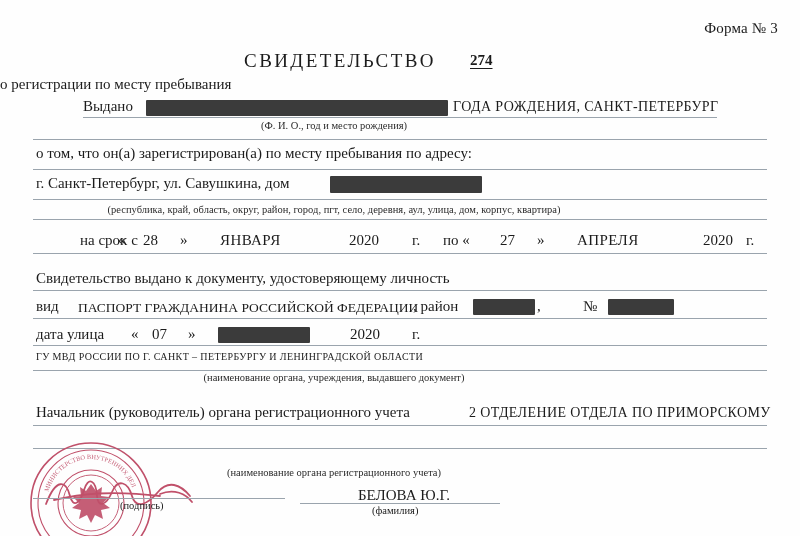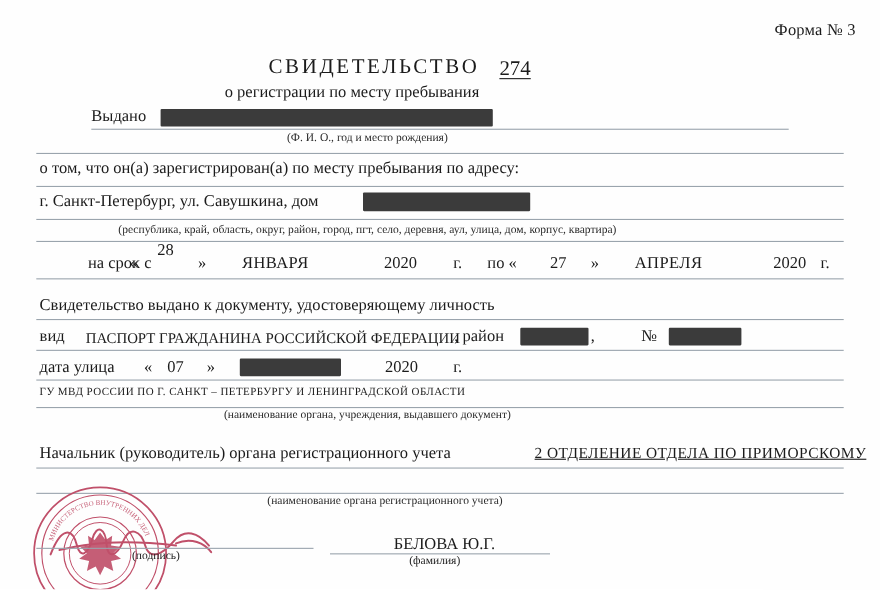--- a/index.html
+++ b/index.html
@@ -36,31 +36,32 @@
   }
   .title-main {
     font-size: 19px;
     letter-spacing: 2.4px;
     display: inline-block;
     position: relative;
   }
   .title-num {
     position: absolute;
     top: 52px;
-    left: 454px;
-    font-size: 19px;
+    left: 470px;
+    font-size: 15px;
     text-decoration: underline;
     text-underline-offset: 3px;
+    font-weight: bold;
   }
   .title-sub {
     position: absolute;
     top: 76px;
     left: 0;
     width: 640px;
-    text-align: center;
+    text-align: left;
     font-size: 15px;
   }
 
   
   .row {
     position: absolute;
     font-size: 15px;
     white-space: nowrap;
   }
   .rule {
@@ -122,39 +123,40 @@
   <div class="title-block">
     <span class="title-main">СВИДЕТЕЛЬСТВО</span>
   </div>
   <div class="title-num">274</div>
   <div class="title-sub">о регистрации по месту пребывания</div>
 
   <div class="row" style="top:98px; left:83px;">Выдано</div>
   <div style="position:absolute; top:98px; left:146px;">
     <span class="redact" style="width:302px; height:16px;"></span>
   </div>
+  <div class="row sp-caps" style="top:99px; left:453px; font-size:14px;">ГОДА РОЖДЕНИЯ, САНКТ-ПЕТЕРБУРГ</div>
   <div class="rule" style="left:83px; top:117px; width:634px;"></div>
   <div class="caption" style="top:120px;">(Ф. И. О., год и место рождения)</div>
 
   <div class="rule" style="left:33px; top:139px; width:734px;"></div>
 
   <div class="row" style="top:145px; left:36px;">о том, что он(а) зарегистрирован(а) по месту пребывания по адресу:</div>
   <div class="rule" style="left:33px; top:169px; width:734px;"></div>
 
   <div class="row" style="top:175px; left:36px;">г. Санкт-Петербург, ул. Савушкина, дом</div>
   <div style="position:absolute; top:174px; left:330px;">
     <span class="redact" style="width:152px; height:17px;"></span>
   </div>
   <div class="rule" style="left:33px; top:199px; width:734px;"></div>
   <div class="caption" style="top:204px;">(республика, край, область, округ, район, город, пгт, село, деревня, аул, улица, дом, корпус, квартира)</div>
 
   <div class="rule" style="left:33px; top:219px; width:734px;"></div>
   <div class="row" style="top:232px; left:36px;margin-left:44px;">на срок с</div>
   <div class="row" style="top:232px; left:118px;">«</div>
-  <div class="row" style="top:220px; left:143px;">28</div>
+  <div class="row" style="top:232px; left:143px;">28</div>
   <div class="row" style="top:232px; left:180px;">»</div>
   <div class="row sp-caps" style="top:232px; left:220px;">ЯНВАРЯ</div>
   <div class="row" style="top:232px; left:349px;">2020</div>
   <div class="row" style="top:232px; left:412px;">г.</div>
   <div class="row" style="top:232px; left:443px;">по «</div>
   <div class="row" style="top:232px; left:500px;">27</div>
   <div class="row" style="top:232px; left:537px;">»</div>
   <div class="row sp-caps" style="top:232px; left:577px;">АПРЕЛЯ</div>
   <div class="row" style="top:232px; left:703px;">2020</div>
   <div class="row" style="top:232px; left:746px;">г.</div>
@@ -185,25 +187,25 @@
   </div>
   <div class="row" style="top:326px; left:350px;">2020</div>
   <div class="row" style="top:326px; left:412px;">г.</div>
   <div class="rule" style="left:33px; top:345px; width:734px;"></div>
 
   <div class="row sp-caps" style="top:351px; left:36px; font-size:10px;">ГУ  МВД  РОССИИ  ПО  Г. САНКТ – ПЕТЕРБУРГУ  И  ЛЕНИНГРАДСКОЙ  ОБЛАСТИ</div>
   <div class="rule" style="left:33px; top:370px; width:734px;"></div>
   <div class="caption" style="top:372px;">(наименование органа, учреждения, выдавшего документ)</div>
 
   <div class="row" style="top:404px; left:36px;">Начальник (руководитель) органа регистрационного учета</div>
-  <div class="row sp-caps" style="top:405px; left:486px; font-size:14px;text-decoration:underline;">2 ОТДЕЛЕНИЕ ОТДЕЛА  ПО ПРИМОРСКОМУ</div>
+  <div class="row sp-caps" style="top:405px; left:469px; font-size:14px;">2 ОТДЕЛЕНИЕ ОТДЕЛА  ПО ПРИМОРСКОМУ</div>
   <div class="rule" style="left:33px; top:425px; width:734px;"></div>
 
   <div class="rule" style="left:33px; top:448px; width:734px;"></div>
-  <div class="caption" style="top:450px;margin-left:16px;">(наименование органа регистрационного учета)</div>
+  <div class="caption" style="top:467px;">(наименование органа регистрационного учета)</div>
 
   <div class="stamp">
     <svg width="126" height="126" viewBox="0 0 126 126" aria-hidden="true">
       <g fill="none" stroke="#c0506a" stroke-width="1.6">
         <circle cx="63" cy="63" r="60"></circle>
         <circle cx="63" cy="63" r="53" stroke-width="1.1"></circle>
         <circle cx="63" cy="63" r="33" stroke-width="1.1"></circle>
         <circle cx="63" cy="63" r="28" stroke-width="0.9"></circle>
       </g>
       <g fill="#c0506a" opacity="0.92">

